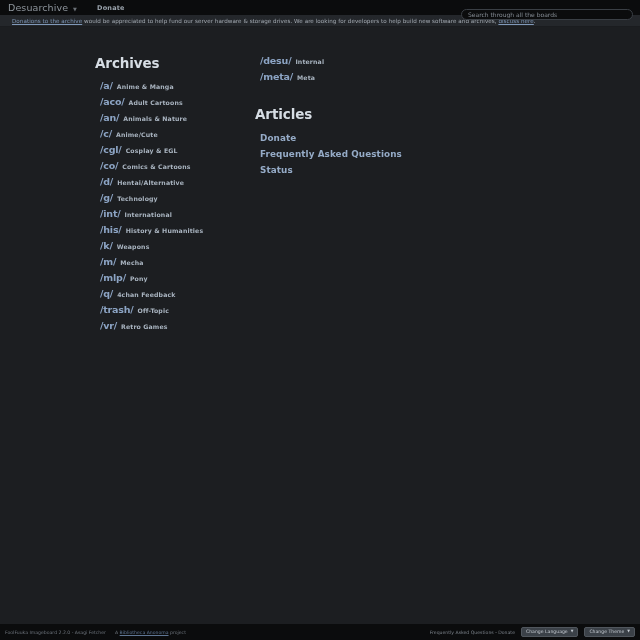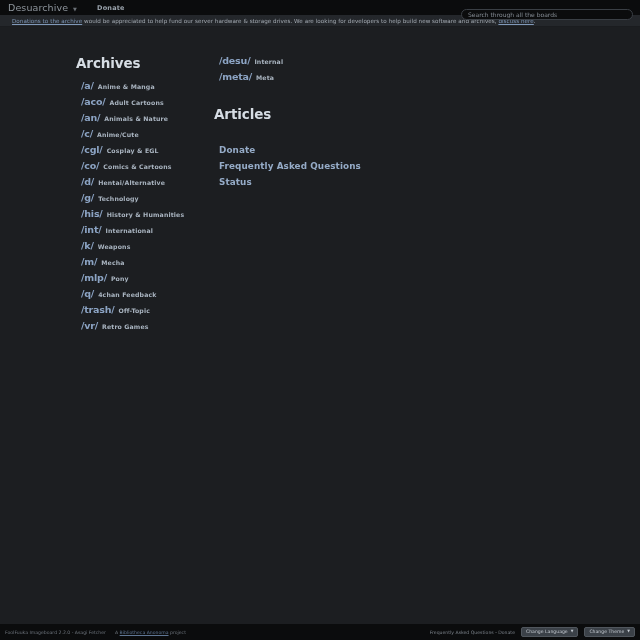--- a/index.html
+++ b/index.html
@@ -89,35 +89,36 @@
   }
 
   
   .main {
     position: relative;
     padding-top: 28px;
   }
 
   .columns {
     display: flex;
-    padding-left: 76px;
+    padding-left: 95px;
+    gap: 22px;
   }
 
   .col-archives { width: 138px; }
   .col-boards { width: 260px; }
 
   h2.section-title {
     font-size: 13.5px;
     font-weight: bold;
     color: #d6dde4;
     letter-spacing: -0.1px;
     margin-bottom: 9px;
   }
 
-  h2.section-title.articles { margin-top: 19px; margin-bottom: 20px; }
+  h2.section-title.articles { margin-top: 19px; margin-bottom: 8px; }
 
   .board-row {
     display: flex;
     align-items: baseline;
     padding: 0 0 0 5px;
     height: 16px;
   }
 
   .board-short {
     font-size: 9.5px;
@@ -239,26 +240,26 @@
           </div>
           <div class="board-row">
             <span class="board-short">/d/</span>
             <span class="board-desc">Hentai/Alternative</span>
           </div>
           <div class="board-row">
             <span class="board-short">/g/</span>
             <span class="board-desc">Technology</span>
           </div>
           <div class="board-row">
+            <span class="board-short">/int/</span>
+            <span class="board-desc">International</span>
+          </div>
+          <div class="board-row">
             <span class="board-short">/his/</span>
             <span class="board-desc">History &amp; Humanities</span>
-          </div>
-          <div class="board-row">
-            <span class="board-short">/int/</span>
-            <span class="board-desc">International</span>
           </div>
           <div class="board-row">
             <span class="board-short">/k/</span>
             <span class="board-desc">Weapons</span>
           </div>
           <div class="board-row">
             <span class="board-short">/m/</span>
             <span class="board-desc">Mecha</span>
           </div>
           <div class="board-row">

